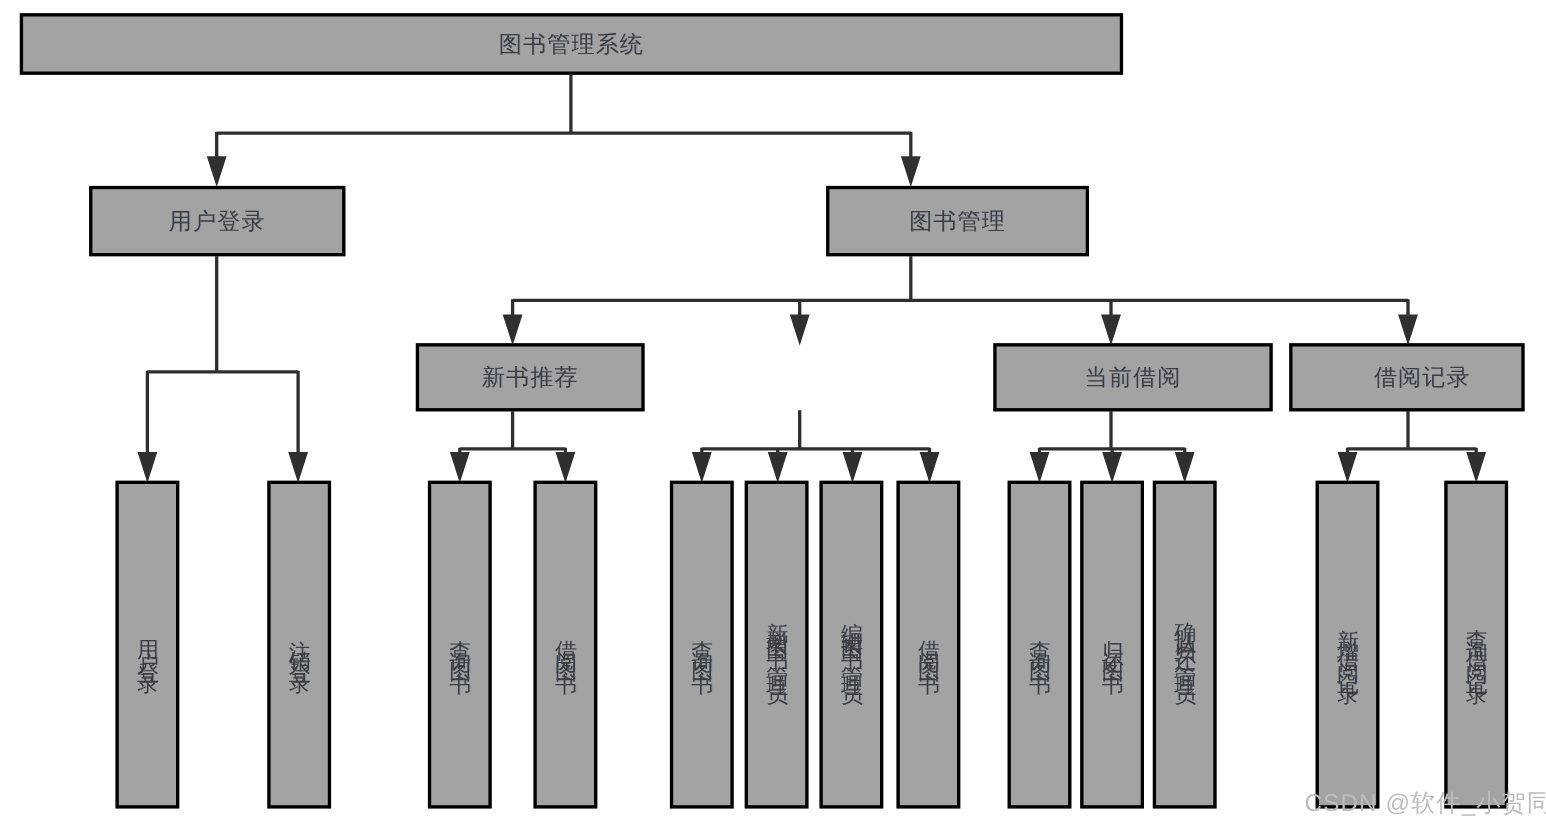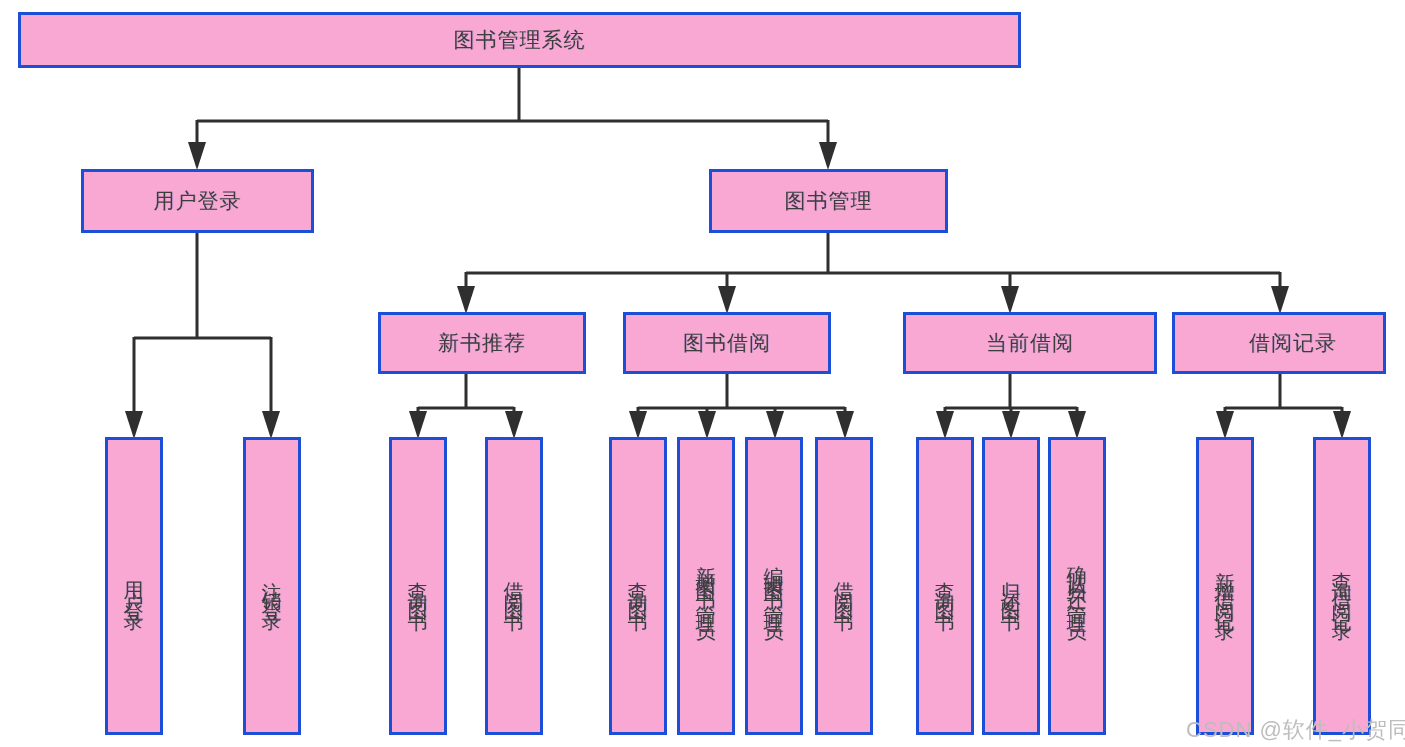--- a/index.html
+++ b/index.html
@@ -13,43 +13,43 @@
   }
   #connectors {
     position: absolute;
     left: 0; top: 0;
     width: 1405px; height: 747px;
     z-index: 0;
   }
   .node {
     position: absolute;
     box-sizing: border-box;
-    background: #f9a8d4;
-    border: 3px solid #1d4ed8;
+    background: #a3a3a3;
+    border: 3px solid #000000;
     display: flex;
     align-items: center;
     justify-content: center;
     z-index: 1;
     color: #3d3d3d;
     font-size: 21px;
     letter-spacing: 1px;
     text-shadow: 1px 0 0 rgba(90,140,220,0.25);
   }
   .leaf {
     writing-mode: vertical-rl;
     font-size: 20px;
     letter-spacing: 10px;
     line-height: 1;
     text-align: center;
   }
   .leaf.long { letter-spacing: 8px; }
   
   .n-root   { left: 18px;   top: 12px;  width: 1003px; height: 56px; }
   .n-user   { left: 81px;   top: 169px; width: 233px;  height: 64px; }
-  .n-book   { left: 709px;  top: 169px; width: 239px;  height: 64px; }
+  .n-book   { left: 751px;  top: 169px; width: 239px;  height: 64px; }
   .n-g0 { left: 378px;  top: 312px; width: 208px; height: 62px; }
   .n-g1 { left: 623px;  top: 312px; width: 208px; height: 62px; }
   .n-g2 { left: 903px;  top: 312px; width: 254px; height: 62px; }
   .n-g3 { left: 1172px; top: 312px; width: 214px; height: 62px; padding-left: 28px; }
   
   .lf { top: 437px; width: 58px; height: 298px; }
   .l-u0 { left: 105px; }  .l-u1 { left: 243px; }
   .l-a0 { left: 389px; }  .l-a1 { left: 485px; }
   .l-b0 { left: 609px; }  .l-b1 { left: 677px; }  .l-b2 { left: 745px; }  .l-b3 { left: 815px; }
   .l-c0 { left: 916px; }  .l-c1 { left: 982px; }  .l-c2 { left: 1048px; }
@@ -100,21 +100,20 @@
         <polygon points="1333,411 1351,411 1342,439"></polygon>
       </g>
   </svg>
 
   <div class="node n-root">图书管理系统</div>
 
   <div class="node n-user">用户登录</div>
   <div class="node n-book">图书管理</div>
 
   <div class="node n-g0">新书推荐</div>
-  <div class="node n-g1">图书借阅</div>
   <div class="node n-g2">当前借阅</div>
   <div class="node n-g3">借阅记录</div>
 
   <div class="node leaf lf l-u0">用户登录</div>
   <div class="node leaf lf l-u1">注销登录</div>
 
   <div class="node leaf lf l-a0">查询图书</div>
   <div class="node leaf lf l-a1">借阅图书</div>
 
   <div class="node leaf lf l-b0">查询图书</div>

